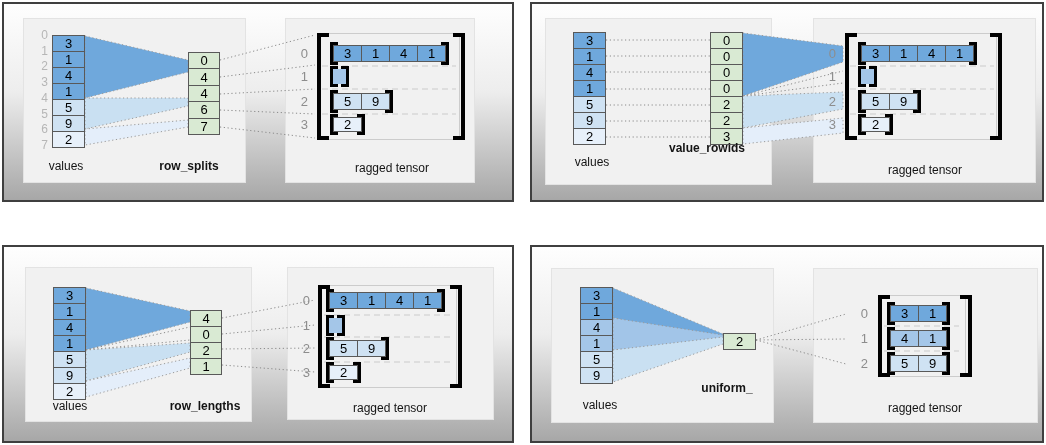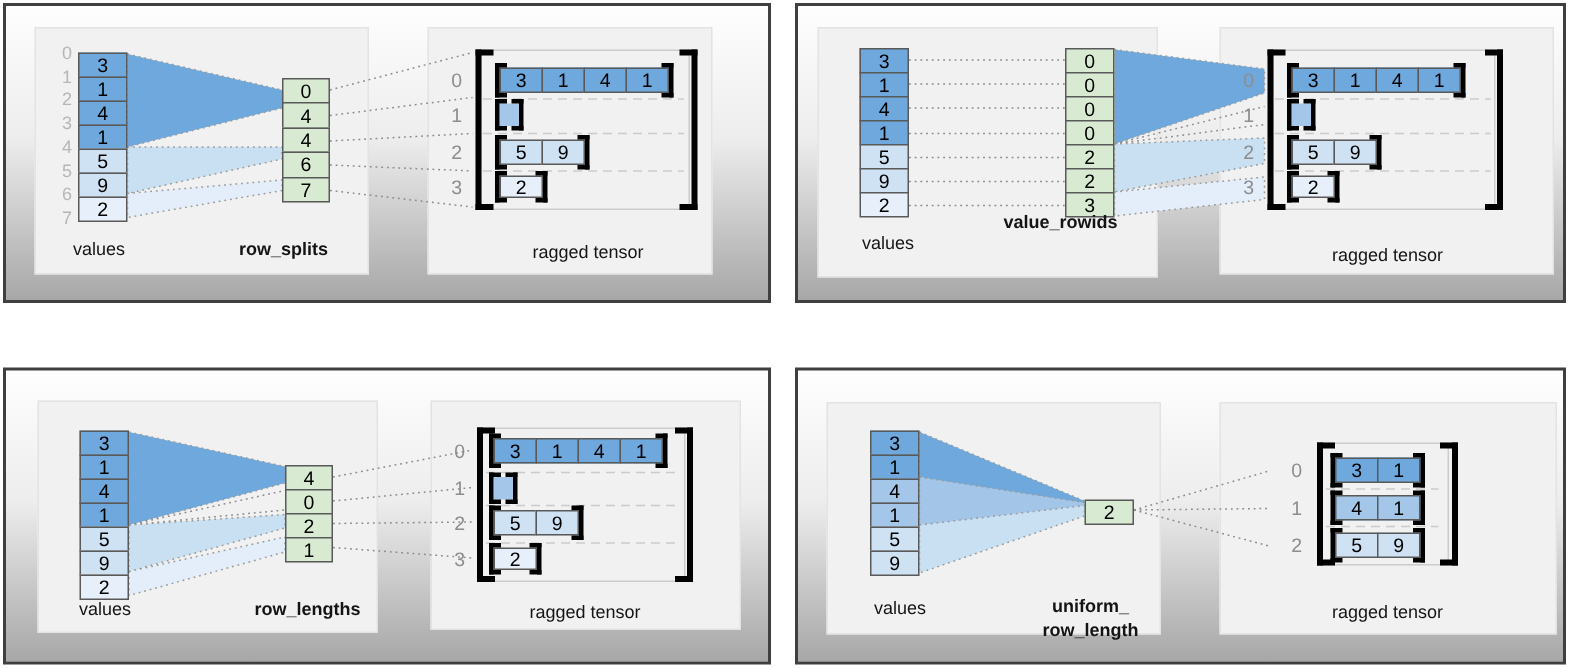--- a/index.html
+++ b/index.html
@@ -278,23 +278,22 @@
       <div class="cell c-d">1</div>
       <div class="cell c-m">4</div>
       <div class="cell c-m">1</div>
       <div class="cell c-l">5</div>
       <div class="cell c-l">9</div>
     </div>
     <div class="vcol" style="left:191px;top:86px;width:33px;height:16px">
       <div class="cell c-g">2</div>
     </div>
     <div class="lbl" style="left:28px;top:150px;width:80px">values</div>
-    <div class="lbl b" style="left:130px;top:149px;width:130px">
+    <div class="lbl b" style="left:130px;top:133px;width:130px">
       <div>uniform_</div>
-      <div>row_length</div>
     </div>
     <div class="tbox" style="left:349px;top:48px;width:85px;height:82px"></div>
     <div class="ob ob-l" style="left:346px;top:48px;height:82px"></div>
     <div class="ob ob-r" style="left:428px;top:48px;height:82px"></div>
     <span class="ridx" style="left:320px;top:59px">0</span>
     <span class="ridx" style="left:320px;top:84px">1</span>
     <span class="ridx" style="left:320px;top:109px">2</span>
     <div class="trow" style="left:355px;top:58px">
       <div class="rb rb-l"></div>
       <div class="tcell c-d">3</div>

